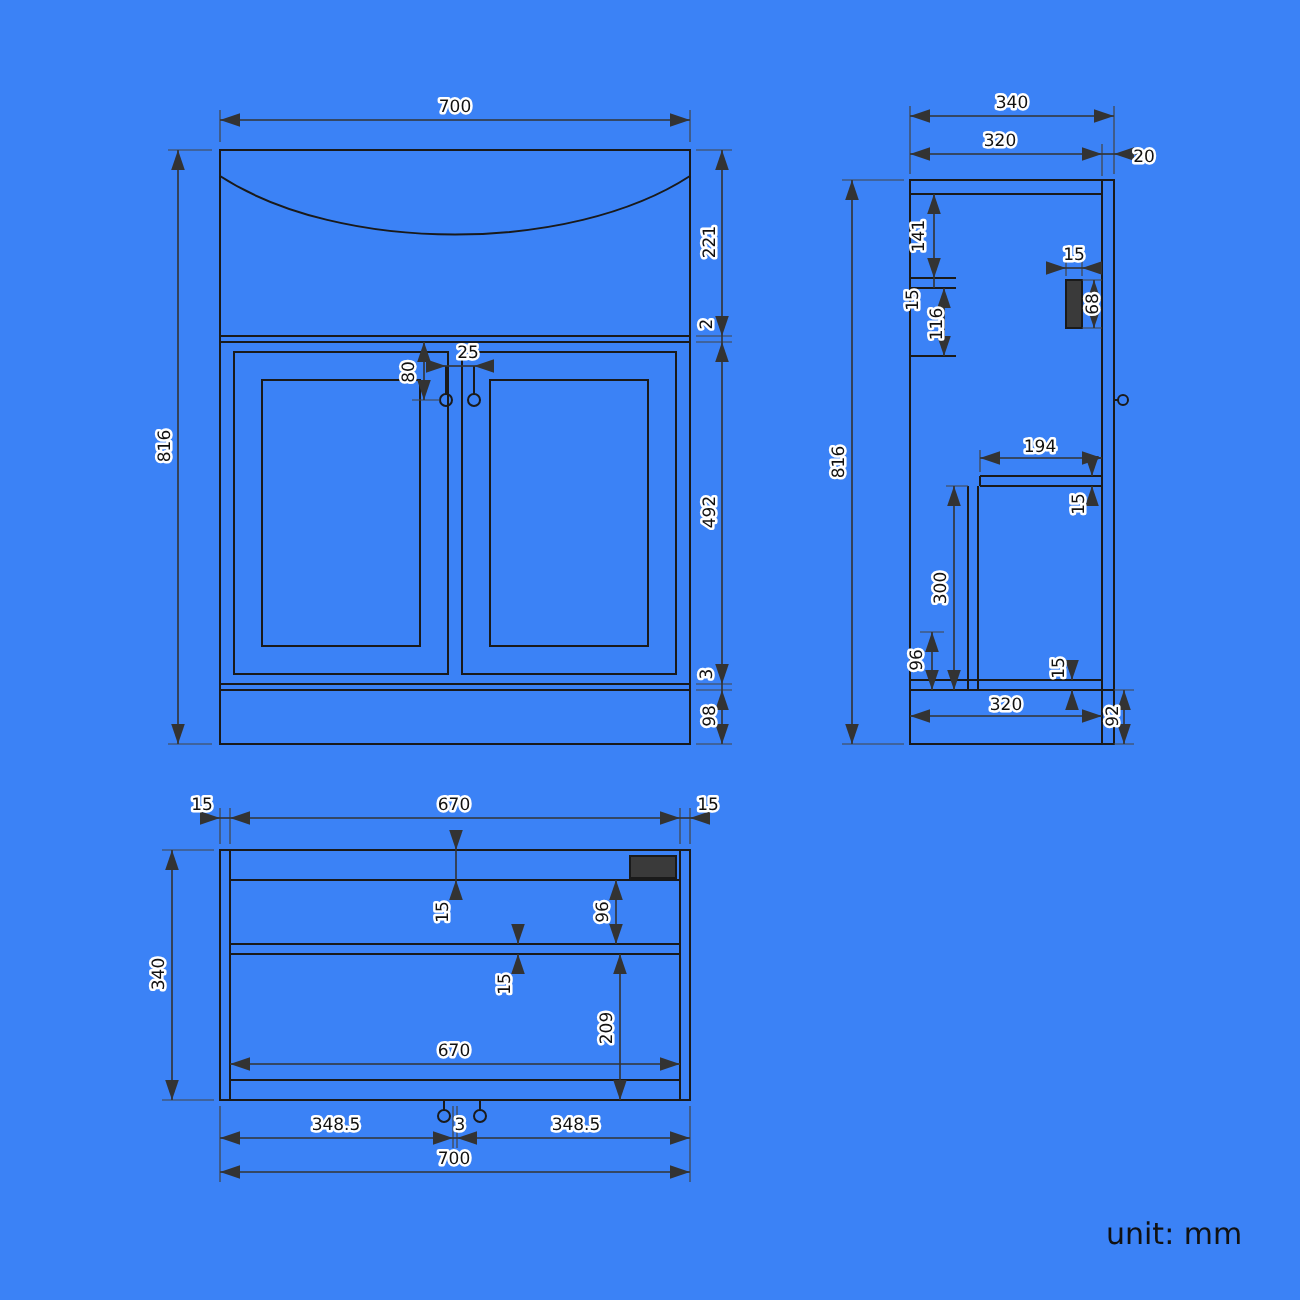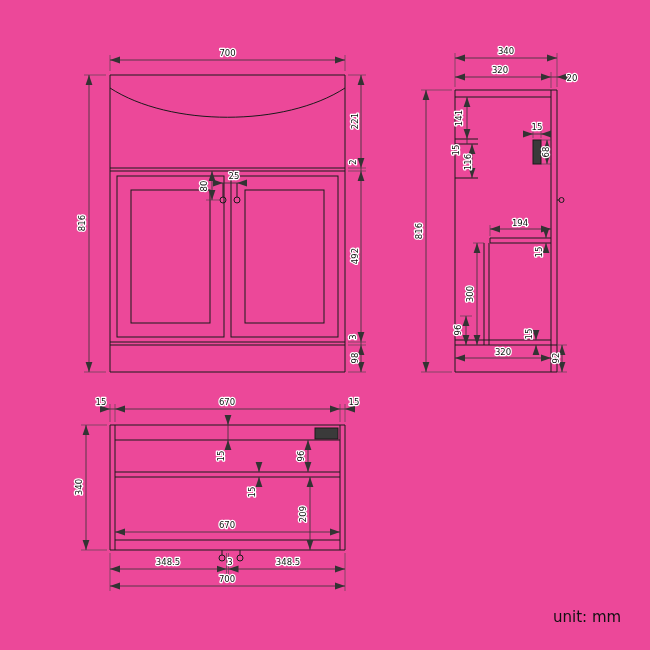--- a/index.html
+++ b/index.html
@@ -1,16 +1,16 @@
 <!DOCTYPE html>
 <html><head>
 <meta charset="utf-8">
 <style>
   html,body { margin:0; padding:0; background:#ffffff; }
-  #canvas { width:650px; height:650px; position:relative; background:#ec4899; }
+  #canvas { width:650px; height:650px; position:relative; background:#3b82f6; }
   svg { display:block; }
   .ln   { stroke:#1a1a1a; stroke-width:1;   fill:none; }
   .lnf  { stroke:#1a1a1a; stroke-width:1;   fill:#3a3a3a; }
   .ext  { stroke:#444;    stroke-width:0.6; fill:none; }
   .dim  { stroke:#333;    stroke-width:0.8; fill:none; }
   .lbl  { font:8.5px "DejaVu Sans", sans-serif; fill:#111; text-anchor:middle;
           paint-order:stroke; stroke:#ffffff; stroke-width:2.5px; stroke-linejoin:round; }
   .note { font:15px "DejaVu Sans", sans-serif; fill:#111; }
 </style>
 </head>

